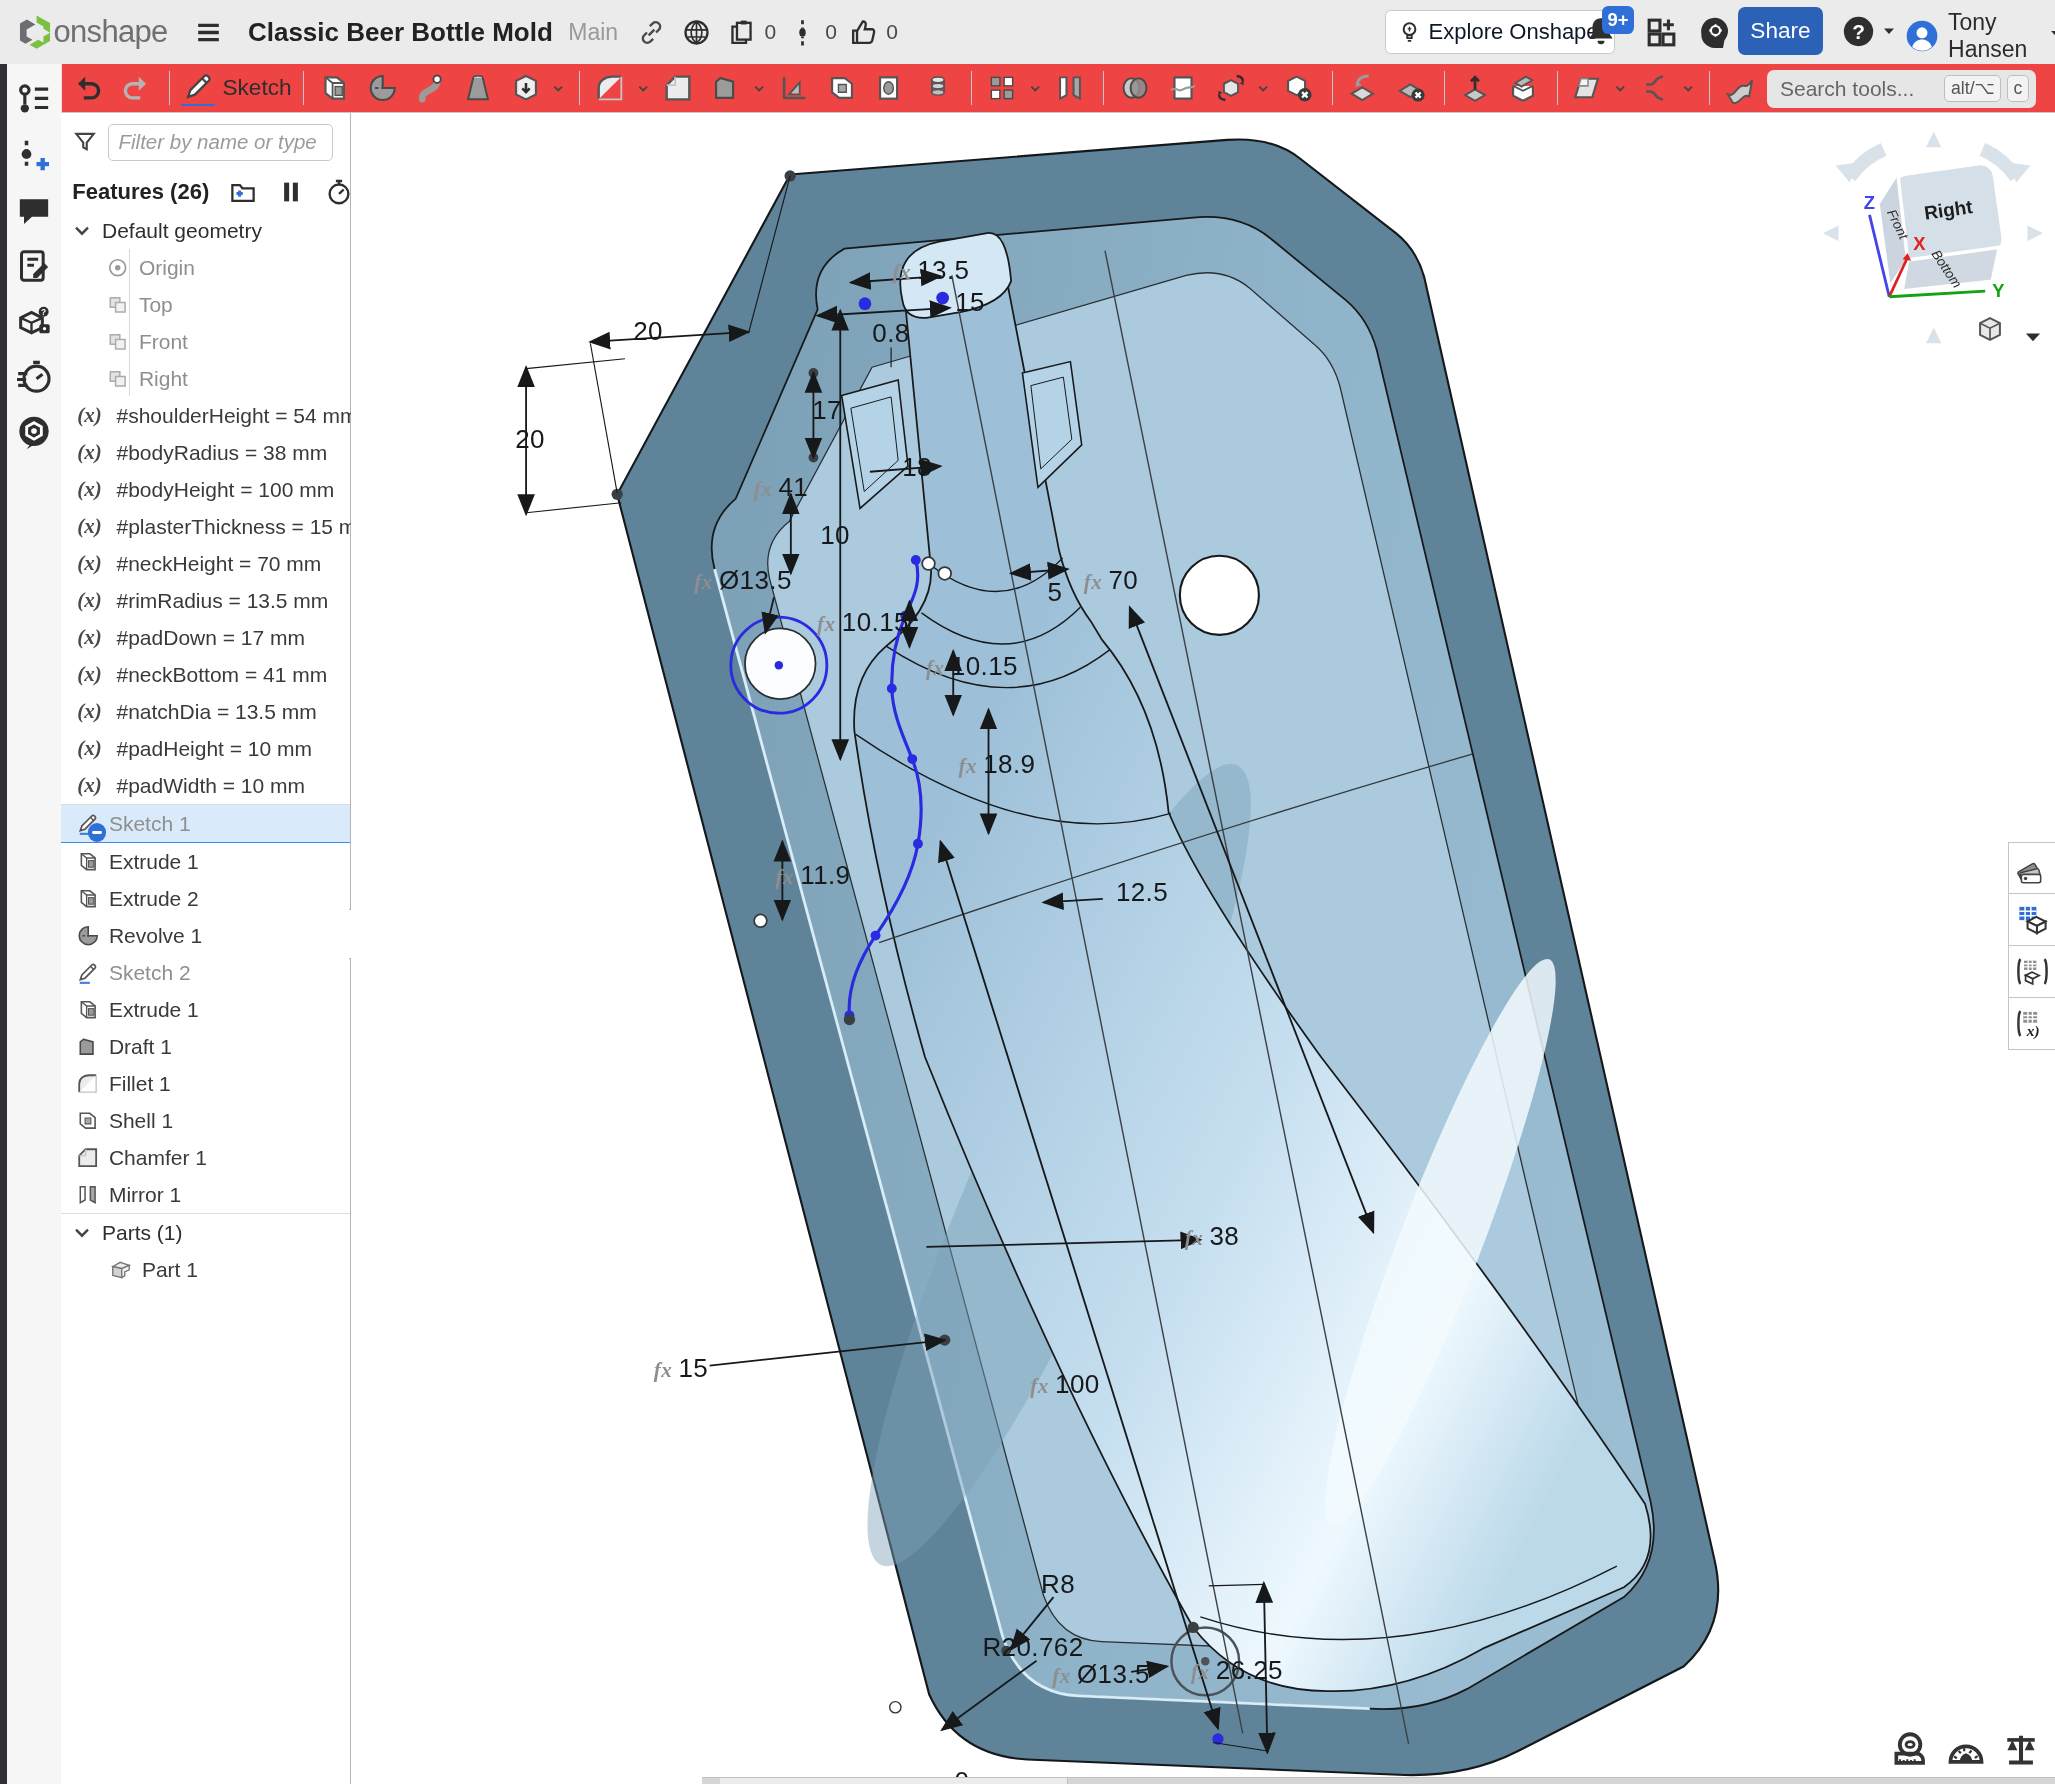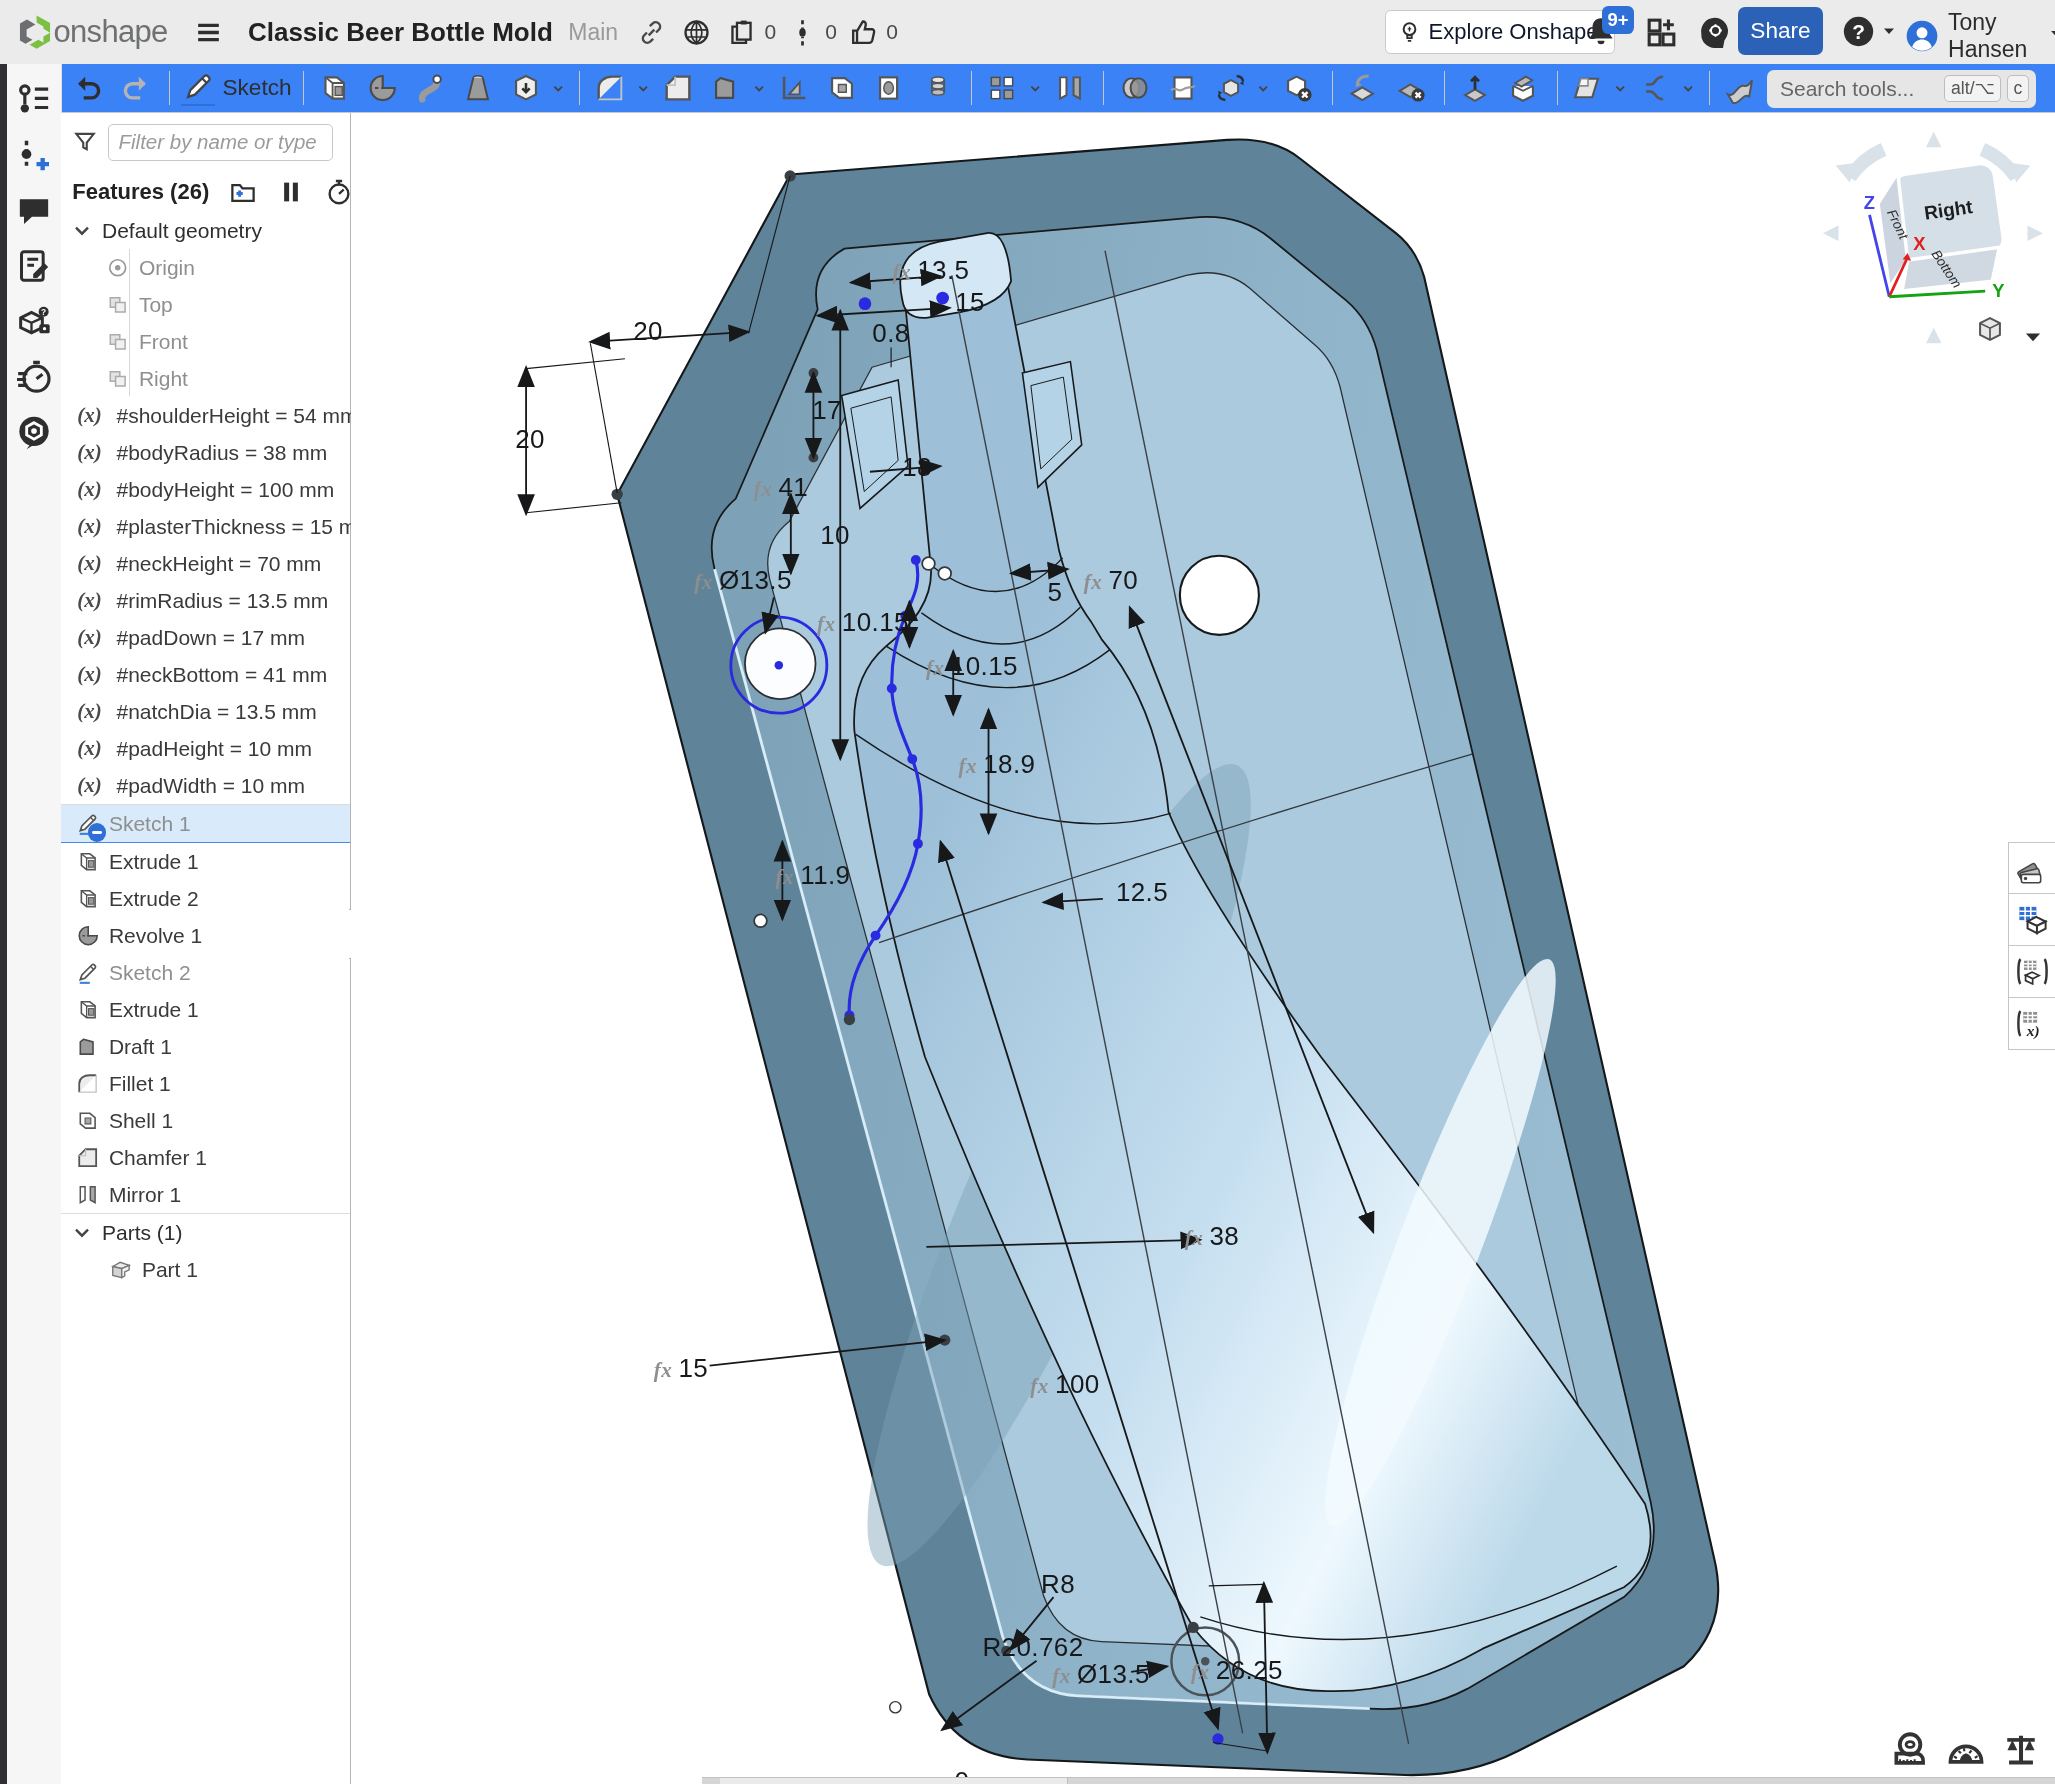--- a/index.html
+++ b/index.html
@@ -27,21 +27,21 @@
   #share-btn{position:absolute;left:1738px;top:7px;width:85px;height:48px;background:#2b62b8;color:#fff;
        font-size:22.6px;border:none;border-radius:7px;display:flex;align-items:center;justify-content:center;}
   #help-wrap{position:absolute;left:1840px;top:12.7px;display:flex;align-items:center;}
   #help-wrap .hicon{width:37px;height:37px;margin:0;}
   #user-wrap{position:absolute;left:1906px;top:8.5px;display:flex;align-items:center;}
   #avatar{width:44px;height:44px;}
   #user-name{font-size:23px;color:#2c2c2c;margin-left:10px;}
   .caret{width:24px;height:24px;}
 
   
-  #toolbar{position:absolute;left:0;top:64px;width:2056px;height:49px;background:#3b82f6;
+  #toolbar{position:absolute;left:0;top:64px;width:2056px;height:49px;background:#ef4444;
            border-bottom:1.4px solid #c9c9c9;display:flex;align-items:center;padding-left:69px;box-sizing:border-box;}
   .tb-item{width:38px;height:38px;margin-right:10px;flex:none;display:flex;align-items:center;justify-content:center;}
   .tb-item svg{width:34px;height:34px;}
   .tb-chev{width:18.4px;height:18.4px;margin-left:-5.6px;margin-right:7px;flex:none;}
   .tb-chev svg{width:18.4px;height:18.4px;}
   .tb-divider{width:0;height:34px;border-left:1.4px solid #c6c6c6;margin:0 11.3px 0 4.2px;flex:none;}
   #sketch-btn{display:flex;align-items:center;margin-right:7px;flex:none;}
   #sketch-btn .pencil{width:34px;height:34px;border-bottom:2.8px solid #2f6fd8;}
   #sketch-btn .lbl{font-size:22.6px;color:#2e2e2e;margin-left:7px;}
   #search-tools{position:absolute;right:20px;top:5.6px;width:249px;height:38px;background:#e6e6e6;border-radius:7px;

